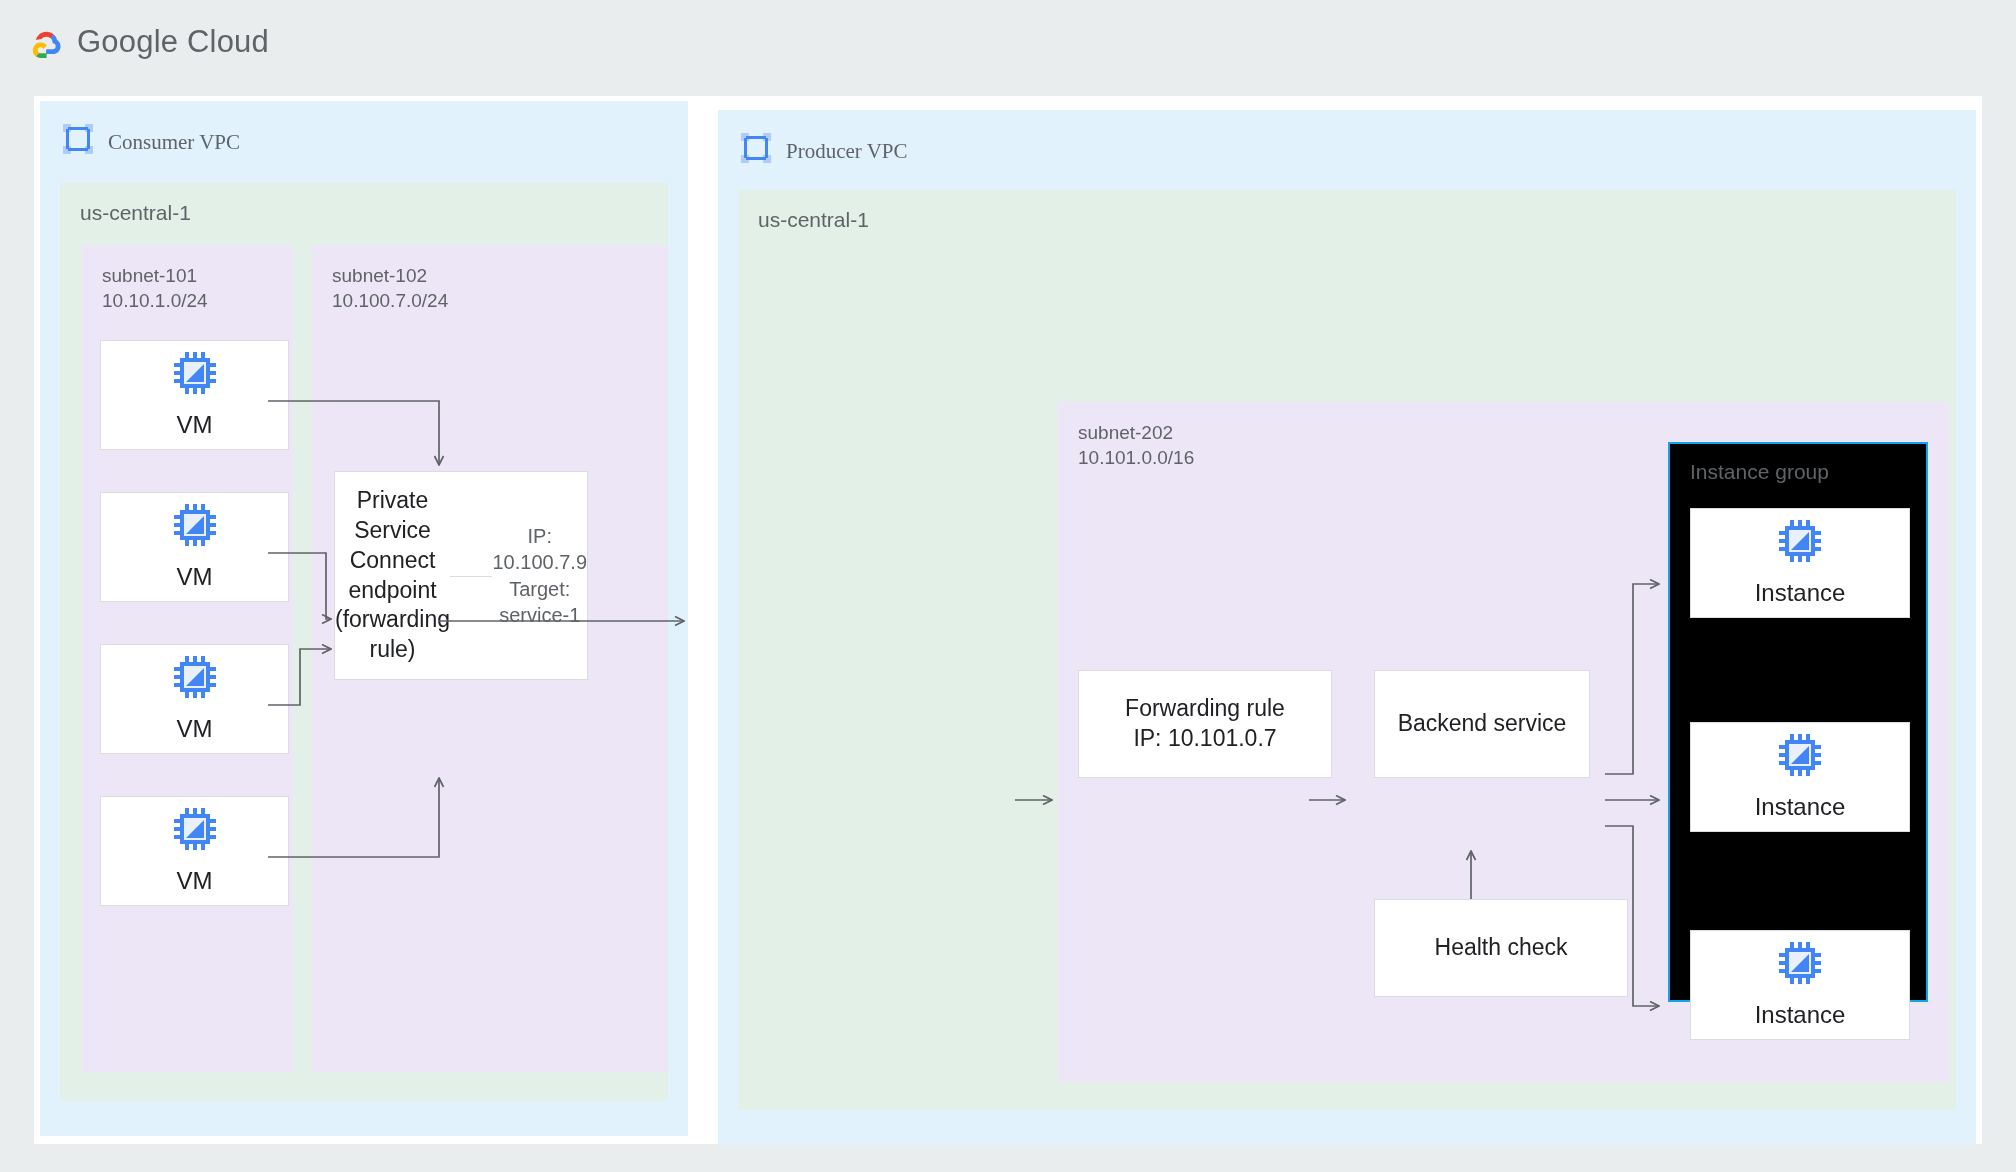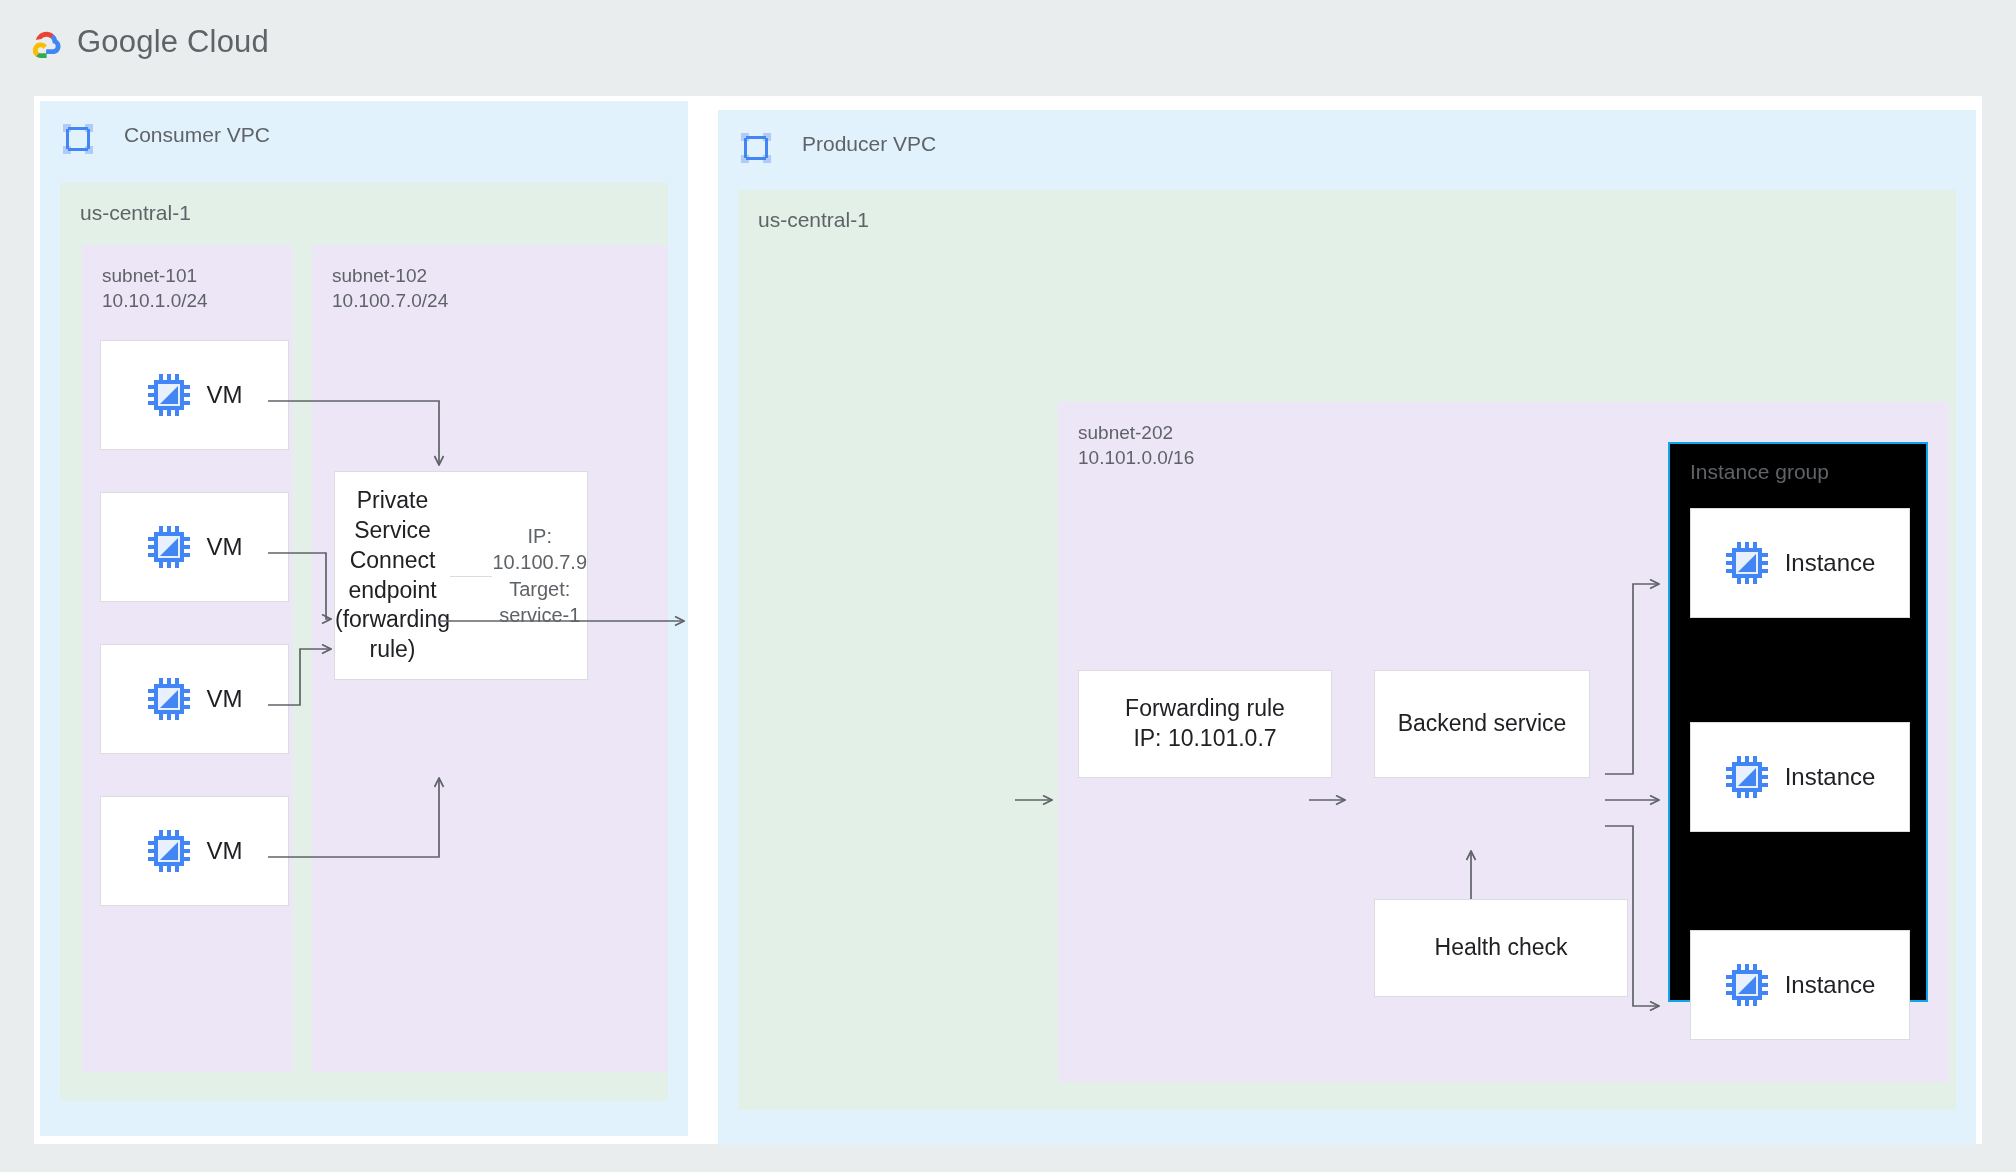--- a/index.html
+++ b/index.html
@@ -30,21 +30,21 @@
     width: 1948px; height: 1048px;
     background: #ffffff;
   }
   
   .vpc {
     position: absolute;
     background: #e2f2fc;
   }
   .vpc-head {
     position: absolute; left: 22px; top: 22px;
-    display: flex; align-items: flex-start; gap: 30px;
+    display: flex; align-items: flex-end; gap: 14px; font-family: Liberation Serif, serif;
   }
   .vpc-title { font-size: 21px; color: #5f6368; }
   .vpc-icon { width: 32px; height: 32px; display: block; }
 
   .region {
     position: absolute;
     background: #e3f0e7;
   }
   .region-label {
     position: absolute; left: 20px; top: 18px;
@@ -75,21 +75,21 @@
   }
   .node-sub {
     font-size: 20px; color: #5f6368; line-height: 1.32;
     white-space: pre-line;
   }
   .divider {
     width: 78%; height: 1px; background: #dadce0;
     margin: 14px 0 12px 0;
   }
   .vm-node {
-    flex-direction: row; gap: 16px; justify-content: center; text-align: right;
+    flex-direction: column; gap: 16px; justify-content: center; text-align: right;
   }
   .vm-label { font-size: 24px; color: #202124; }
   .chip-icon { width: 44px; height: 44px; display: block; flex: none; }
   .group-box {
     position: absolute; background: #000000; border: 2px solid #0ea5e9;
   }
   .group-label {
     position: absolute; left: 20px; top: 16px;
     font-size: 21px; color: #5f6368;
   }

